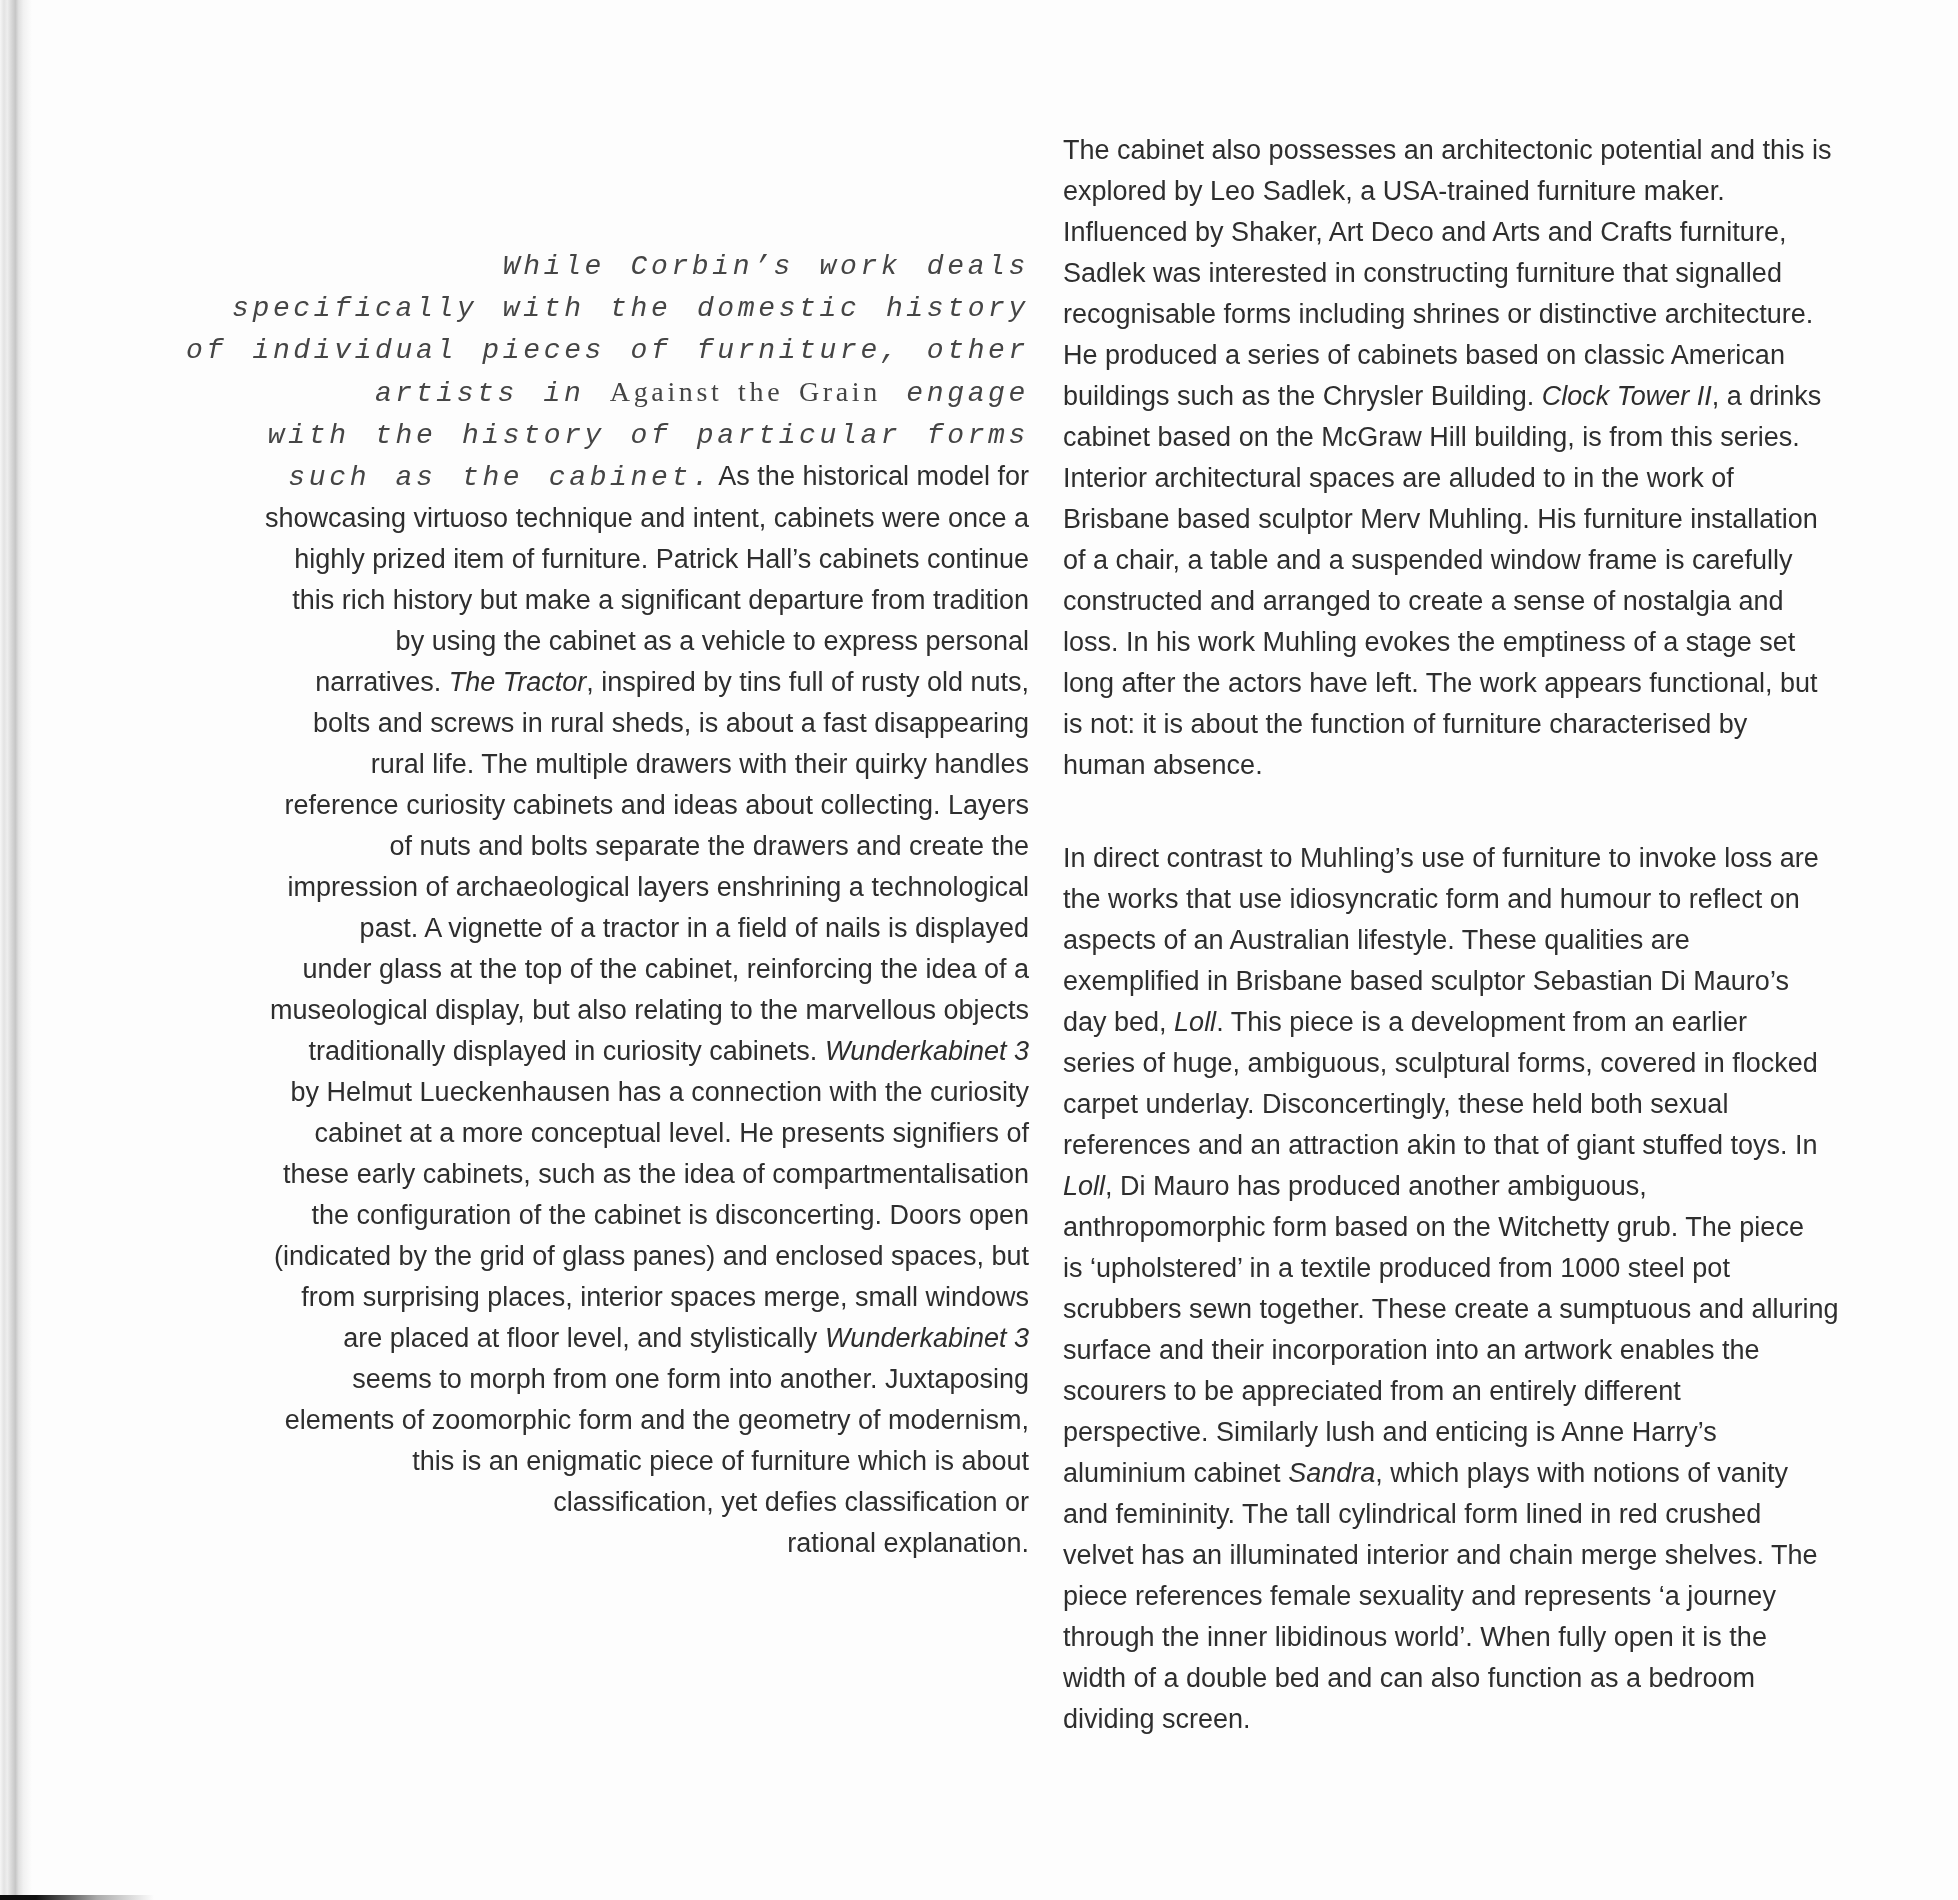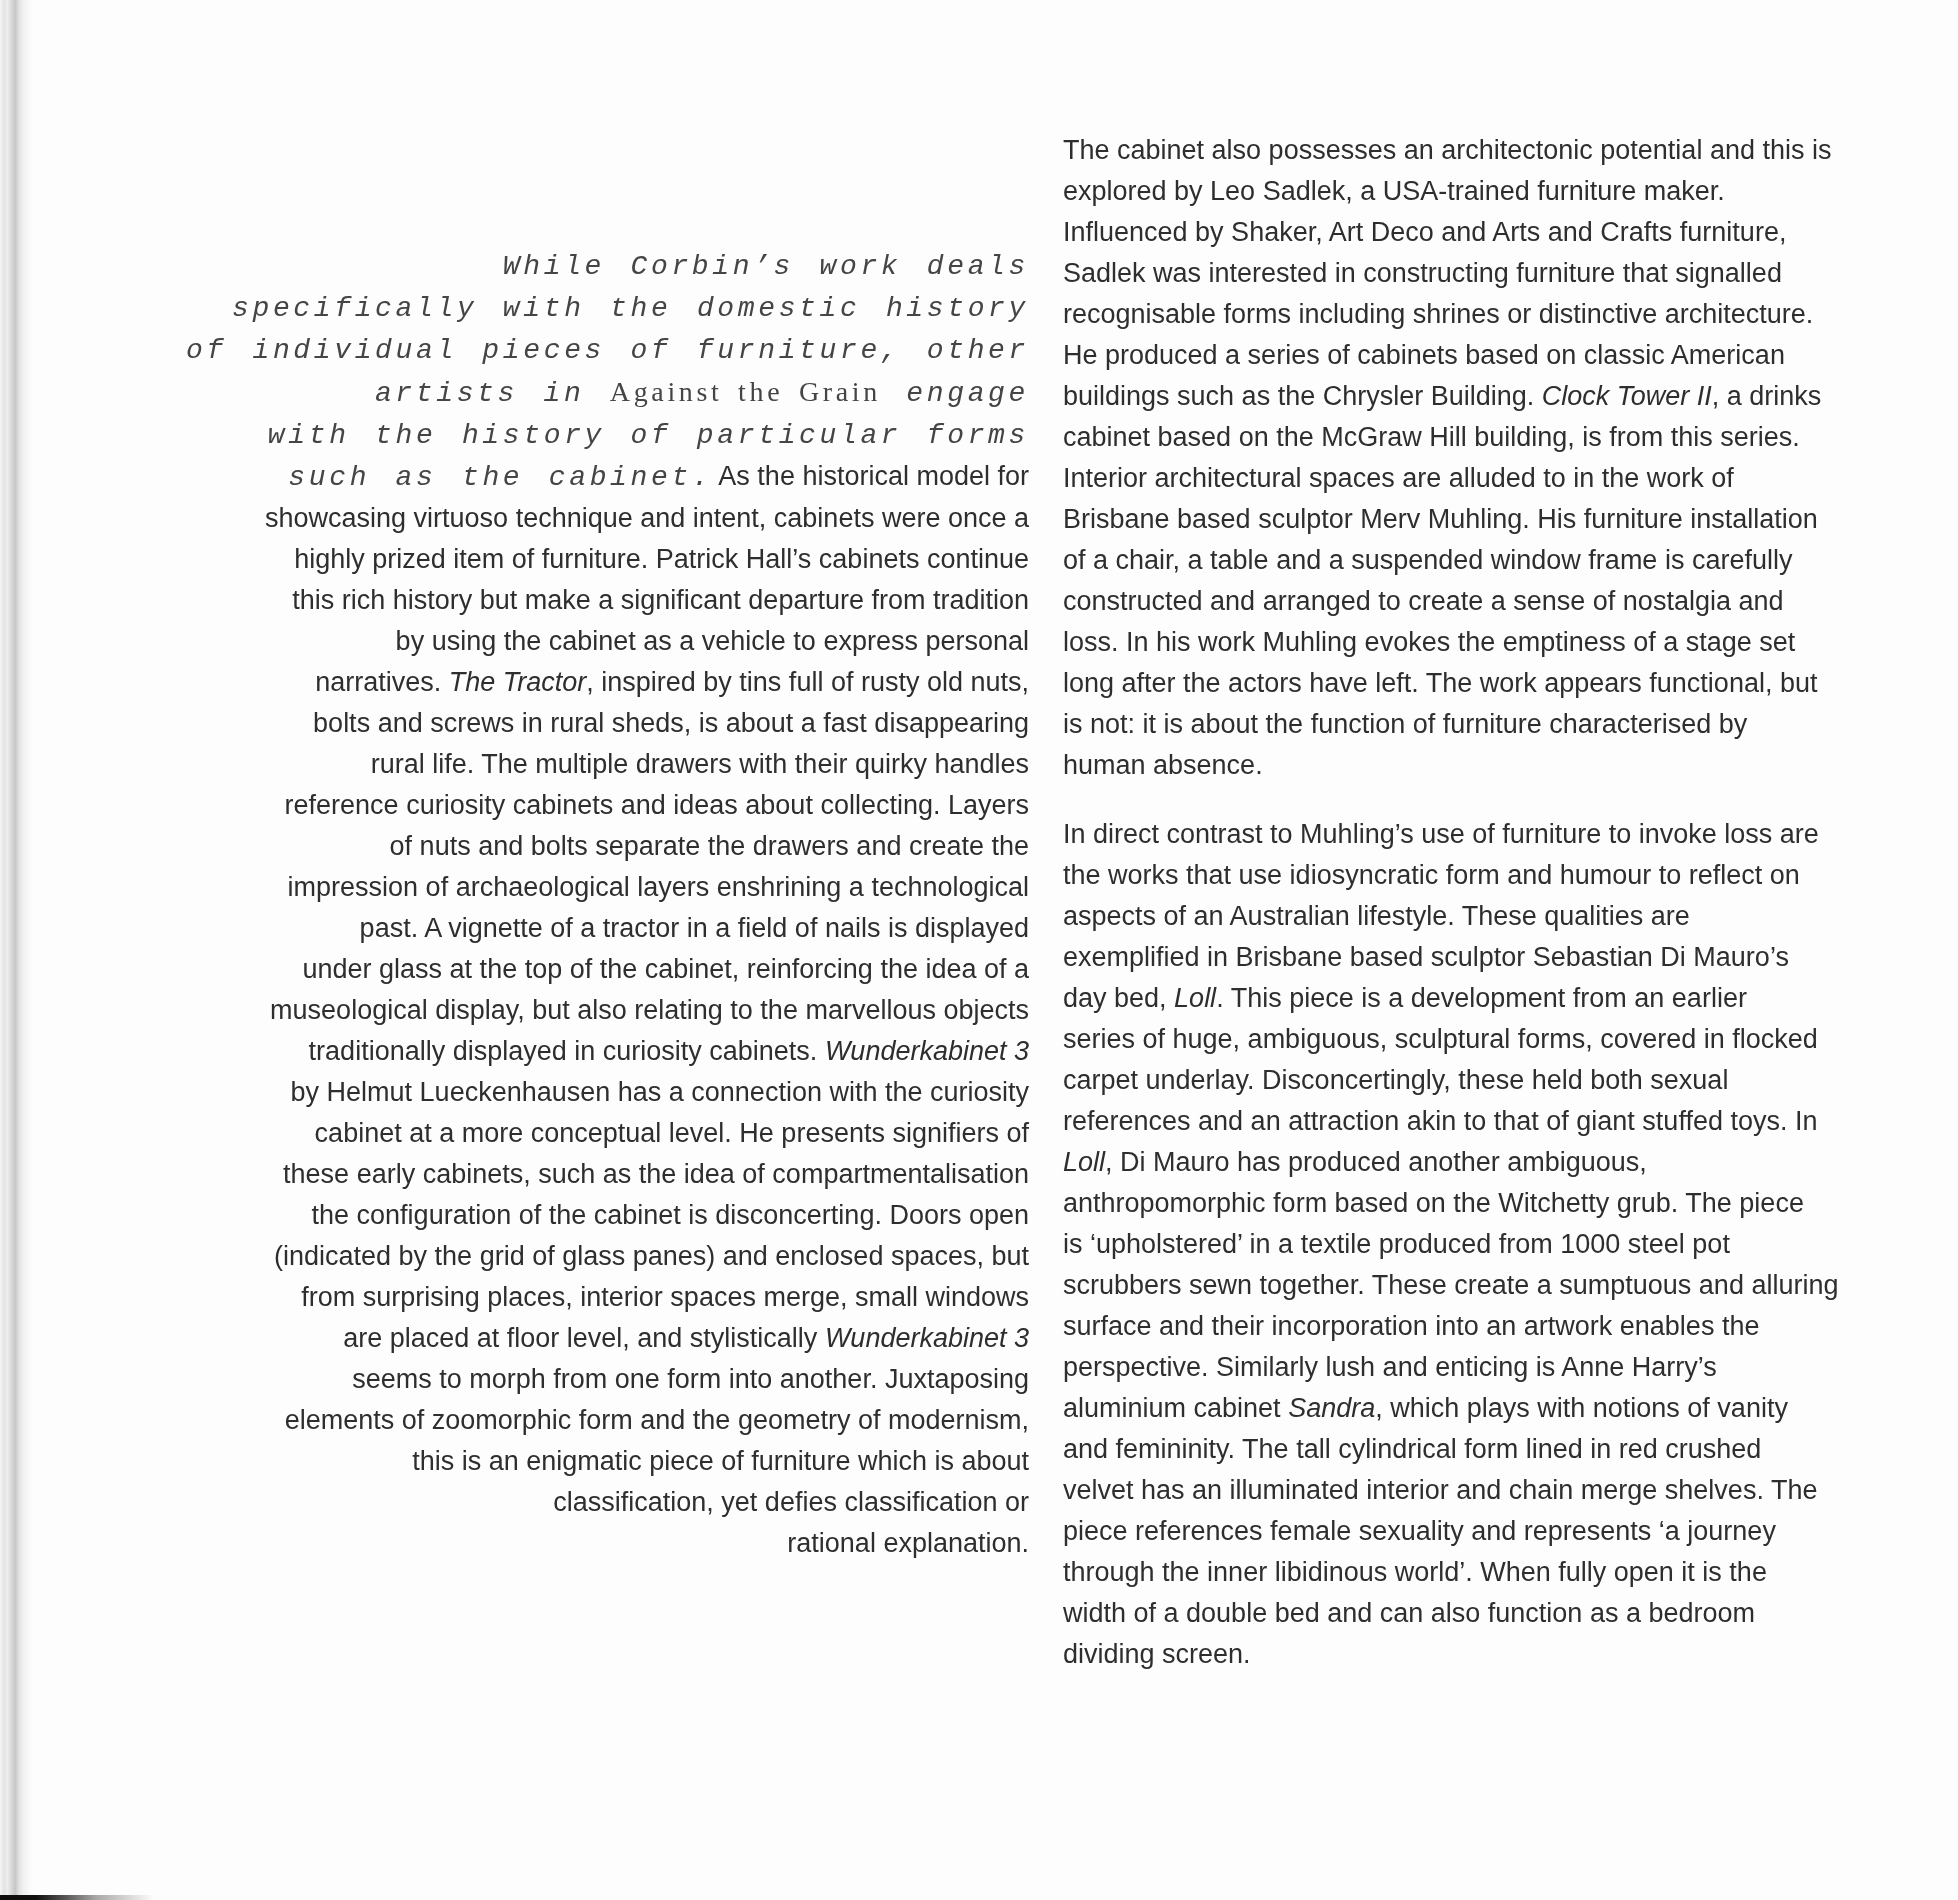--- a/index.html
+++ b/index.html
@@ -43,21 +43,21 @@
     left: 1063px;
     top: 130px;
     width: 860px;
     text-align: left;
   }
   .line {
     white-space: nowrap;
     line-height: 41px;
     font-size: 27px;
   }
-  .para + .para { margin-top: 28px; }
+  .para + .para { margin-top: 52px; }
   .seg-n { }
   .seg-i { font-style: italic; }
   .seg-q {
     font-family: Liberation Mono, monospace;
     font-style: italic;
     font-size: 28px;
     letter-spacing: 0.13em;
     word-spacing: 0.18em;
     color: #454545;
   }
@@ -138,20 +138,21 @@
       <div class="line"><span class="seg-n">exemplified in Brisbane based sculptor Sebastian Di Mauro’s</span></div>
       <div class="line"><span class="seg-n">day bed, </span><span class="seg-i">Loll</span><span class="seg-n">. This piece is a development from an earlier</span></div>
       <div class="line"><span class="seg-n">series of huge, ambiguous, sculptural forms, covered in flocked</span></div>
       <div class="line"><span class="seg-n">carpet underlay. Disconcertingly, these held both sexual</span></div>
       <div class="line"><span class="seg-n">references and an attraction akin to that of giant stuffed toys. In</span></div>
       <div class="line"><span class="seg-i">Loll</span><span class="seg-n">, Di Mauro has produced another ambiguous,</span></div>
       <div class="line"><span class="seg-n">anthropomorphic form based on the Witchetty grub. The piece</span></div>
       <div class="line"><span class="seg-n">is ‘upholstered’ in a textile produced from 1000 steel pot</span></div>
       <div class="line"><span class="seg-n">scrubbers sewn together. These create a sumptuous and alluring</span></div>
       <div class="line"><span class="seg-n">surface and their incorporation into an artwork enables the</span></div>
+      <div class="line"><span class="seg-n">scourers to be appreciated from an entirely different</span></div>
       <div class="line"><span class="seg-n">perspective. Similarly lush and enticing is Anne Harry’s</span></div>
       <div class="line"><span class="seg-n">aluminium cabinet </span><span class="seg-i">Sandra</span><span class="seg-n">, which plays with notions of vanity</span></div>
       <div class="line"><span class="seg-n">and femininity. The tall cylindrical form lined in red crushed</span></div>
       <div class="line"><span class="seg-n">velvet has an illuminated interior and chain merge shelves. The</span></div>
       <div class="line"><span class="seg-n">piece references female sexuality and represents ‘a journey</span></div>
       <div class="line"><span class="seg-n">through the inner libidinous world’. When fully open it is the</span></div>
       <div class="line"><span class="seg-n">width of a double bed and can also function as a bedroom</span></div>
       <div class="line"><span class="seg-n">dividing screen.</span></div>
     </div>
   </div>

